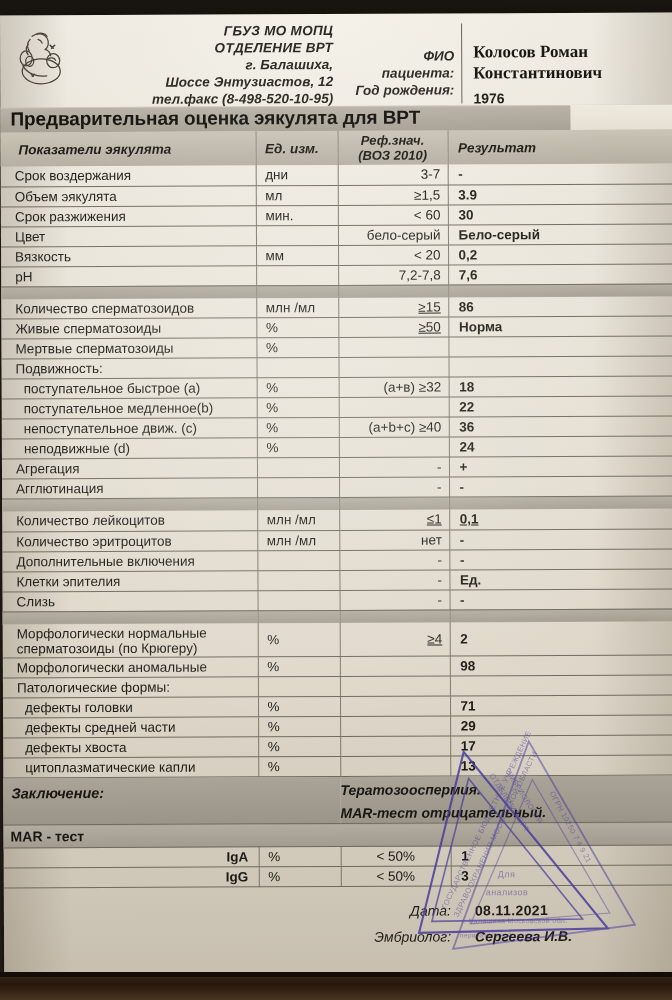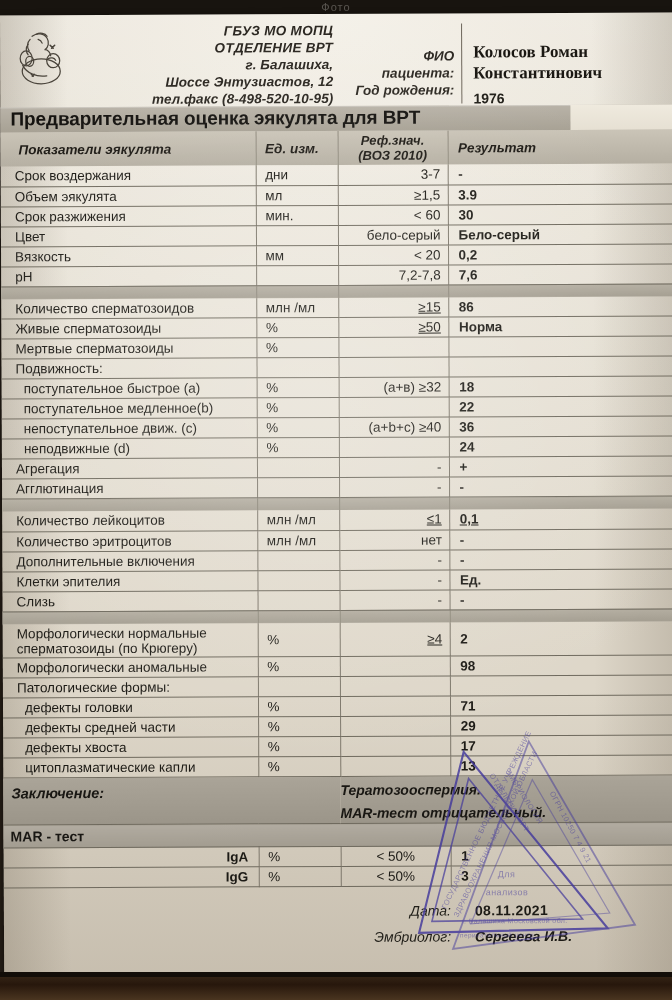--- a/index.html
+++ b/index.html
@@ -132,21 +132,20 @@
     pointer-events:none;opacity:.82;}
   .stamp svg{display:block;overflow:visible;}
   .stamp-ink{fill:none;stroke:#43399c;}
 </style>
 </head>
 <body>
 
 <div id="photo">
 
   <div class="bg-top"></div>
-  <div class="cut-title">Фото</div>
 
   <div class="sheet">
     <div class="doc">
 
       <div class="hdr">
         <div class="logo">
           <span>
             <svg width="62" height="62" viewBox="0 0 62 62" fill="none" stroke="#4a443b" stroke-width="1.25" stroke-linecap="round">
               <path d="M20 9c5-4 12-3 15 2 2.6 4.3 1 9-2 11.5"></path>
               <path d="M18 12c-3 3-3.5 8-1 11.5"></path>

